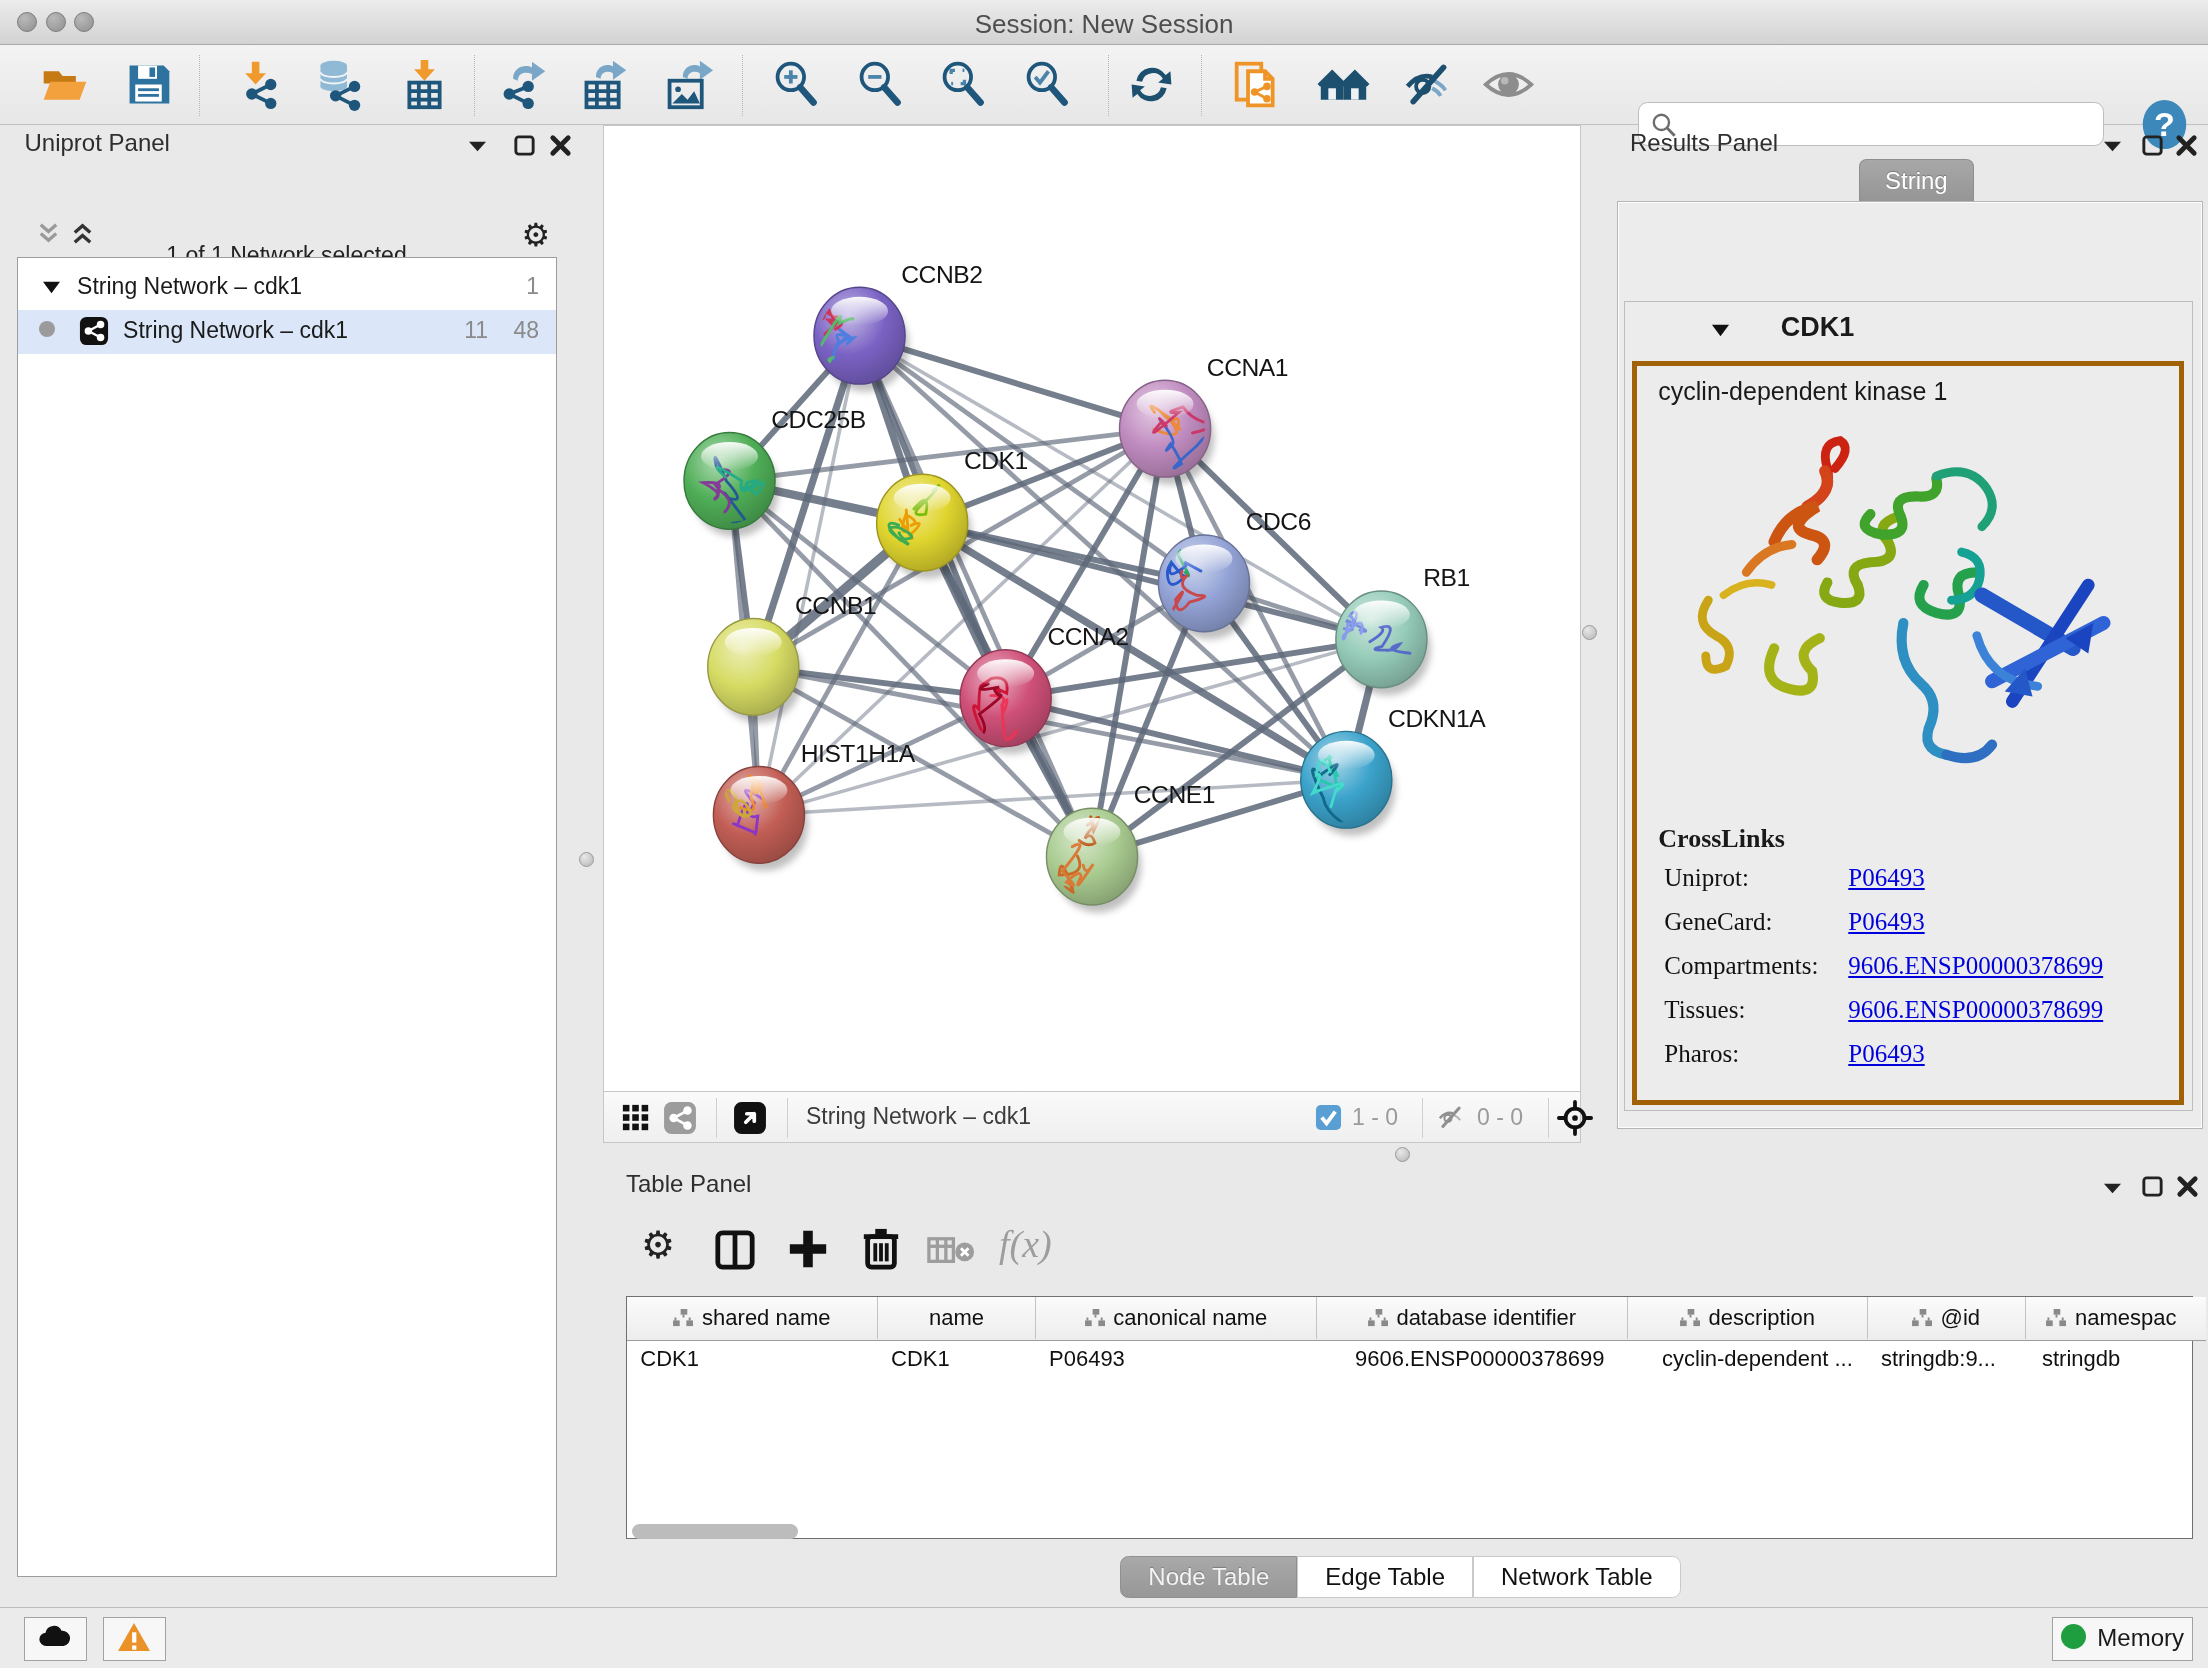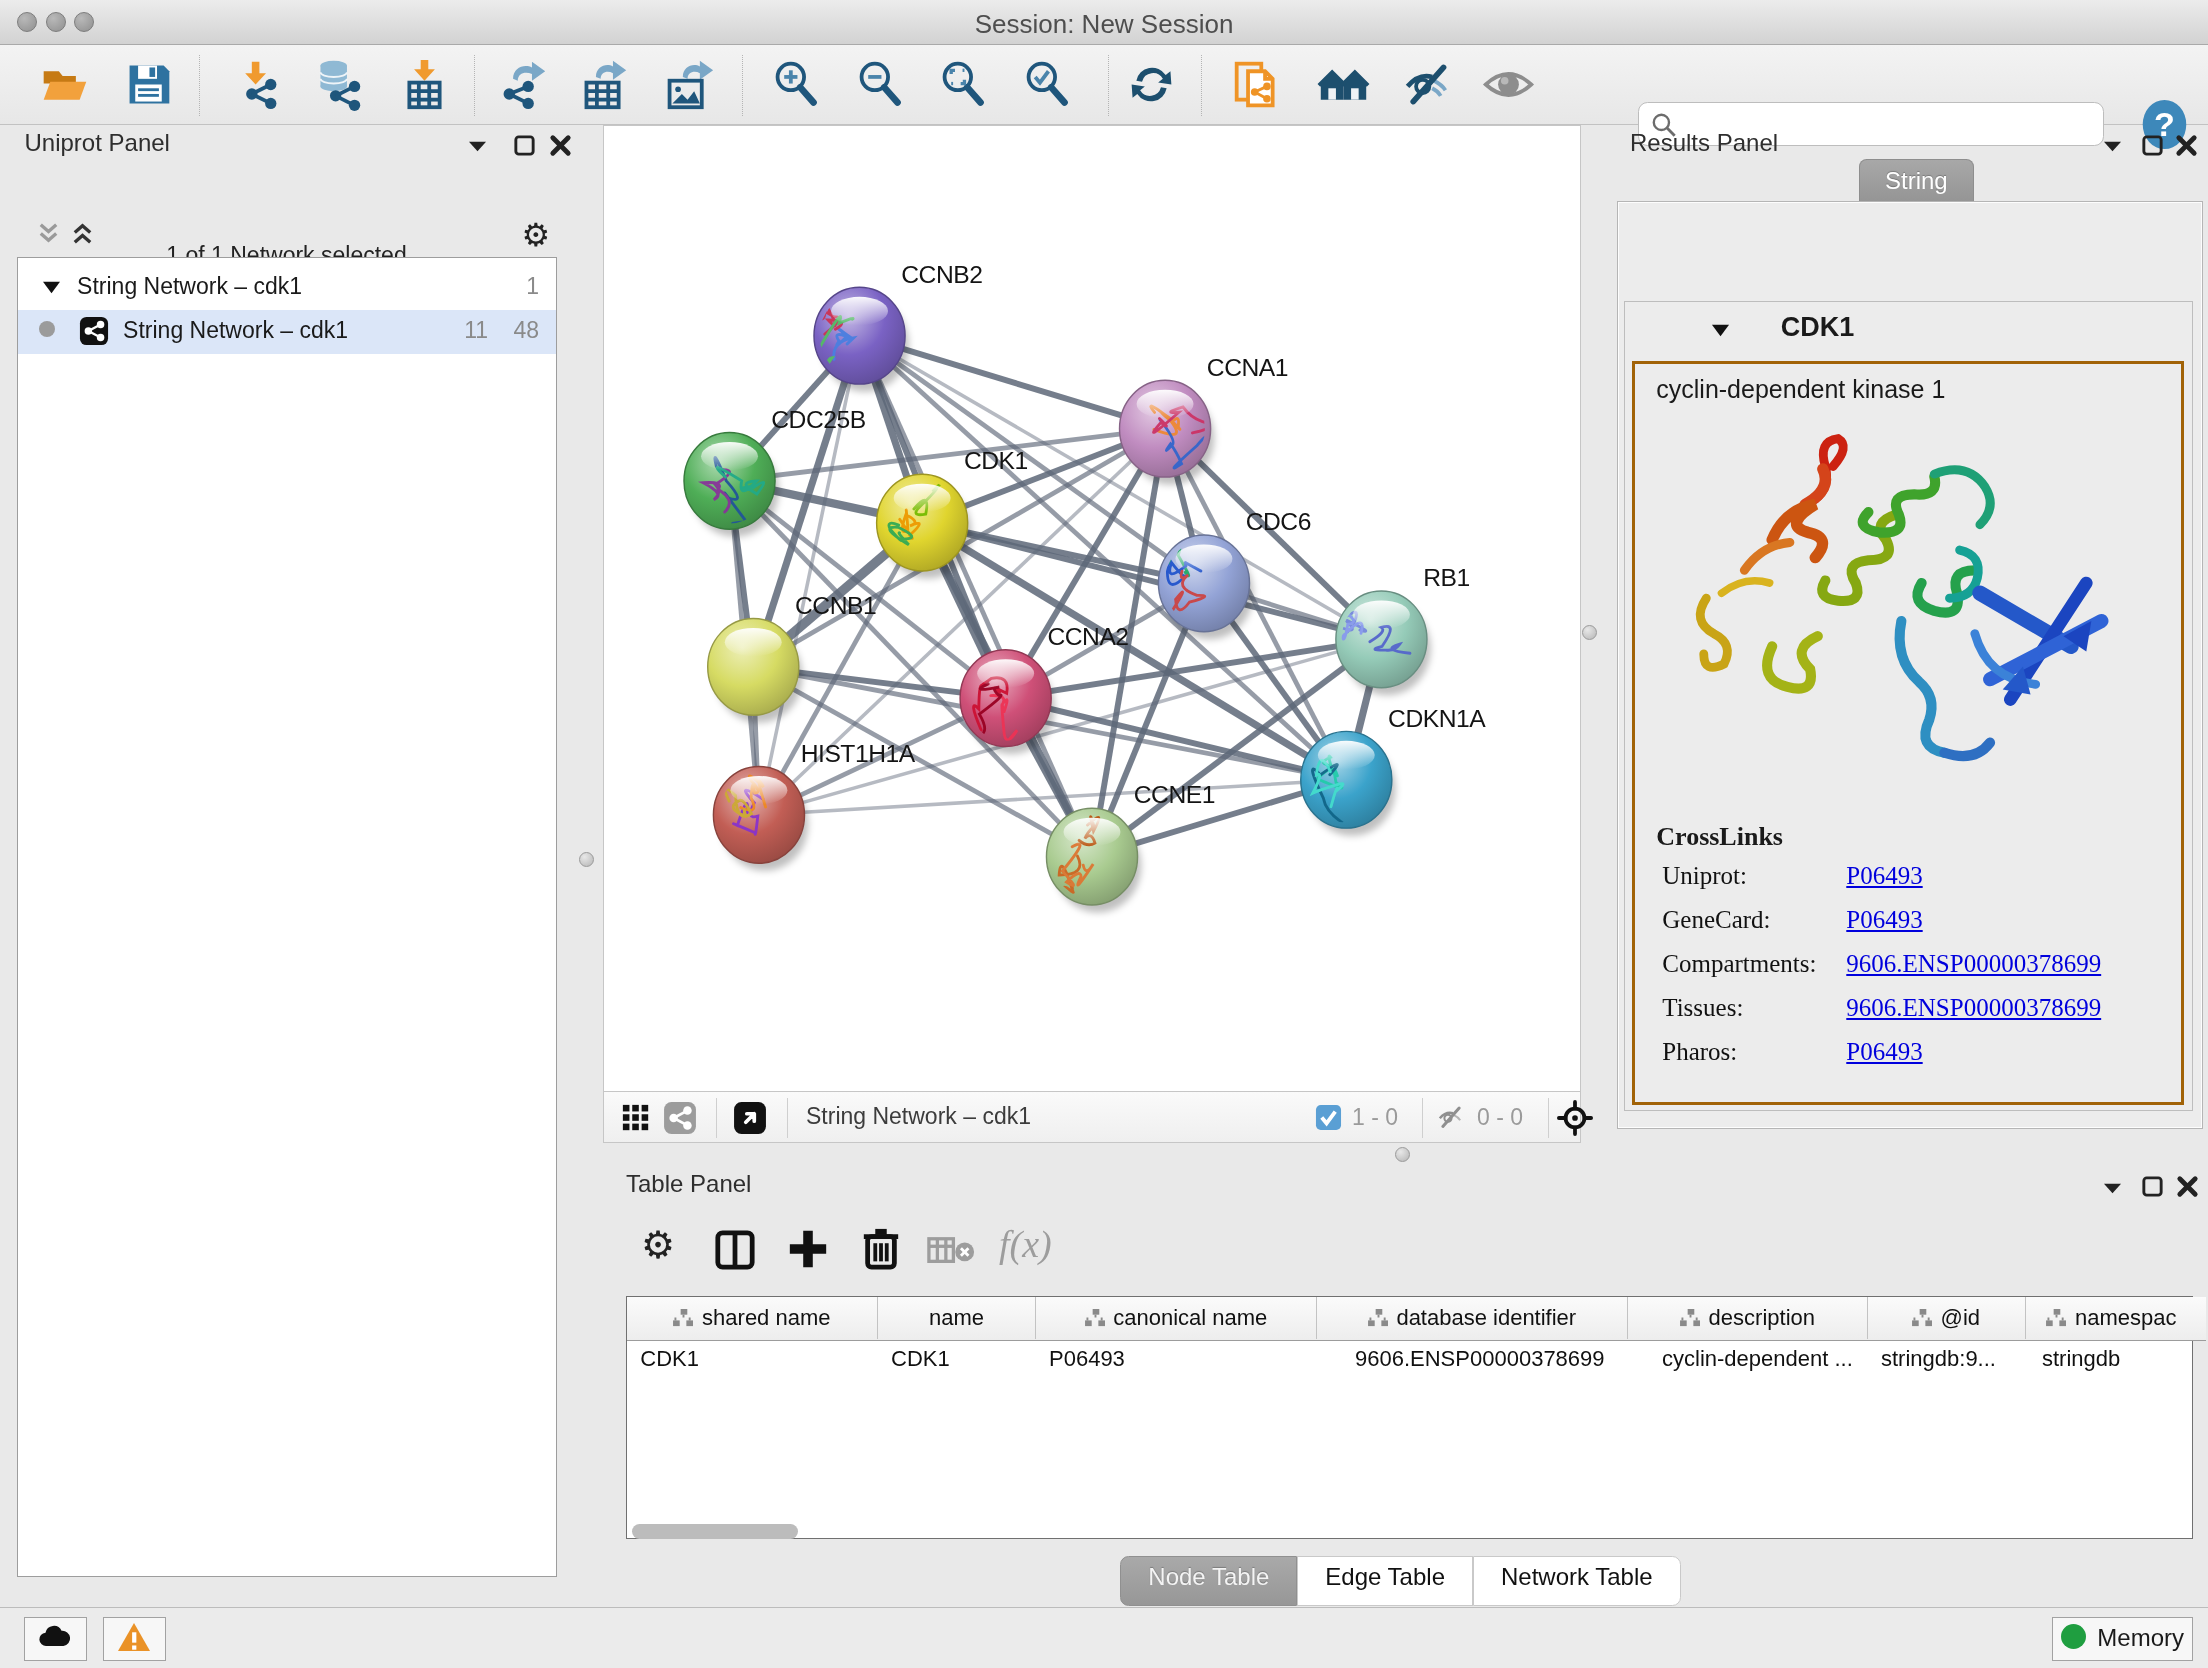--- a/index.html
+++ b/index.html
@@ -61,38 +61,38 @@
 
   
   .resultspanel { left:1590px; top:125px; width:618px; height:1019px; }
   .res-outer { left:27px; top:76px; width:586px; height:928px; background:#ececec;
     border:1.9px solid #b5b5b5; box-shadow:inset 0 0 0 1px #fdfdfd; }
   .res-btnrow { left:5.7px; top:13.3px; width:569px; height:80px; border:1px solid #bdbdbd; }
   .res-btn { top:17px; height:46px; background:linear-gradient(#ffffff,#f2f2f2);
     border:1px solid #bfbfbf; border-radius:8.6px; font-size:24px; color:#111;
     text-align:center; }
   .res-section { left:5.7px; top:99px; width:569px; height:810px; border:1px solid #bdbdbd; }
-  .res-inner { left:7.6px; top:59px; width:552px; height:744px; border:3px solid #a16207; }
+  .res-inner { left:7.6px; top:59px; width:552px; height:744px; border:5px solid #a16207; }
   .crosslink-block { font-family:"Liberation Serif", serif; }
   .cl-row { position:relative; height:44px; font-size:25px; }
   .cl-label { position:absolute; left:27px; color:#111; }
   .cl-link { position:absolute; left:211px; color:#0000dd; text-decoration:underline; }
 
   
   .tablepanel { left:592px; top:1155px; width:1617px; height:453px; }
   .tblframe { left:34px; top:141px; width:1567px; height:243px; background:#fff;
     border:1.9px solid #707070; }
   .thead { position:absolute; left:0; top:0; height:44px; width:1579px;
     background:linear-gradient(#fbfbfb,#ededed); border-bottom:1.9px solid #9c9c9c; }
   .th { position:absolute; top:0; height:42px; border-right:1px solid #c3c3c3;
     font-size:22px; color:#111; text-align:center; line-height:42px; }
   .td { position:absolute; top:49px; font-size:22px; color:#111; }
   .hscroll { left:40px; top:369px; width:166px; height:15px; border-radius:7.6px; background:#bcbcbc; }
   .bottomtabs { top:401px; width:100%; text-align:center; }
-  .btab { display:inline-block; height:50px; line-height:40px; padding:0 27px;
+  .btab { display:inline-block; height:42px; line-height:40px; padding:0 27px;
     background:#fff; border:1px solid #c9c9c9; font-size:24px; color:#111; vertical-align:top; }
   .btab.first { border-radius:8.6px 0 0 8.6px; }
   .btab.last { border-radius:0 8.6px 8.6px 0; }
   .btab.sel { background:linear-gradient(#a9a9a9,#979797); color:#f4f4f4;
     text-shadow:0 -1px 1px rgba(0,0,0,.25); border-color:#909090; }
 
   
   .statusbar { left:0; top:1607px; width:2208px; height:61px; background:#ebebeb;
     border-top:1.9px solid #bcbcbc; }
   .sbtn { top:8.6px; height:44px; background:#f7f7f7; border:1.9px solid #a2a2a2; }

